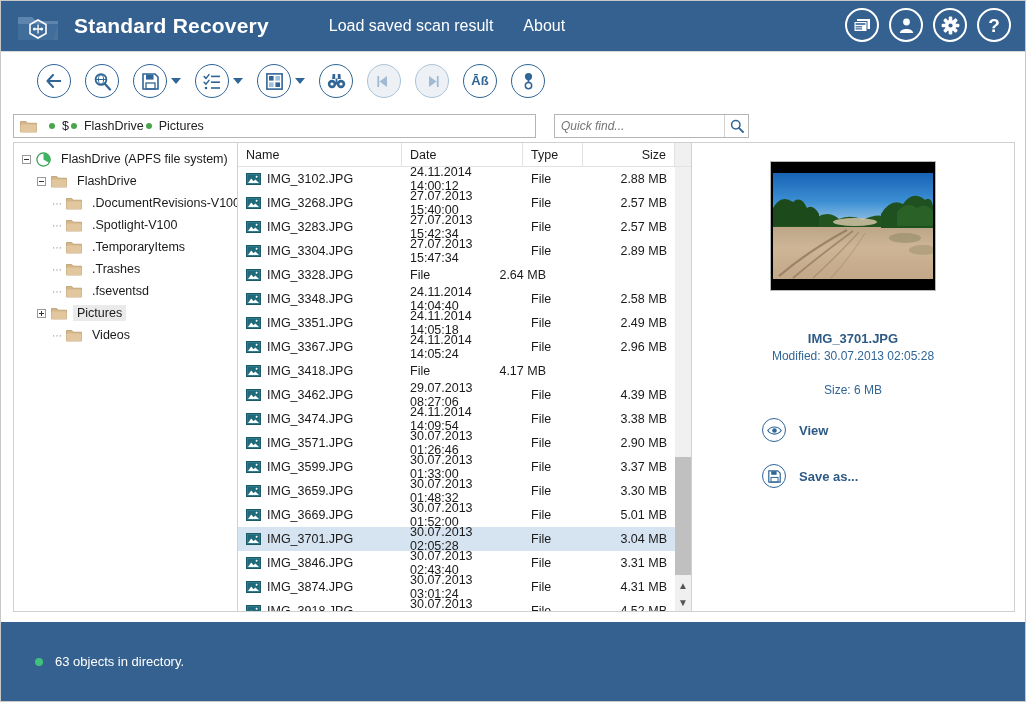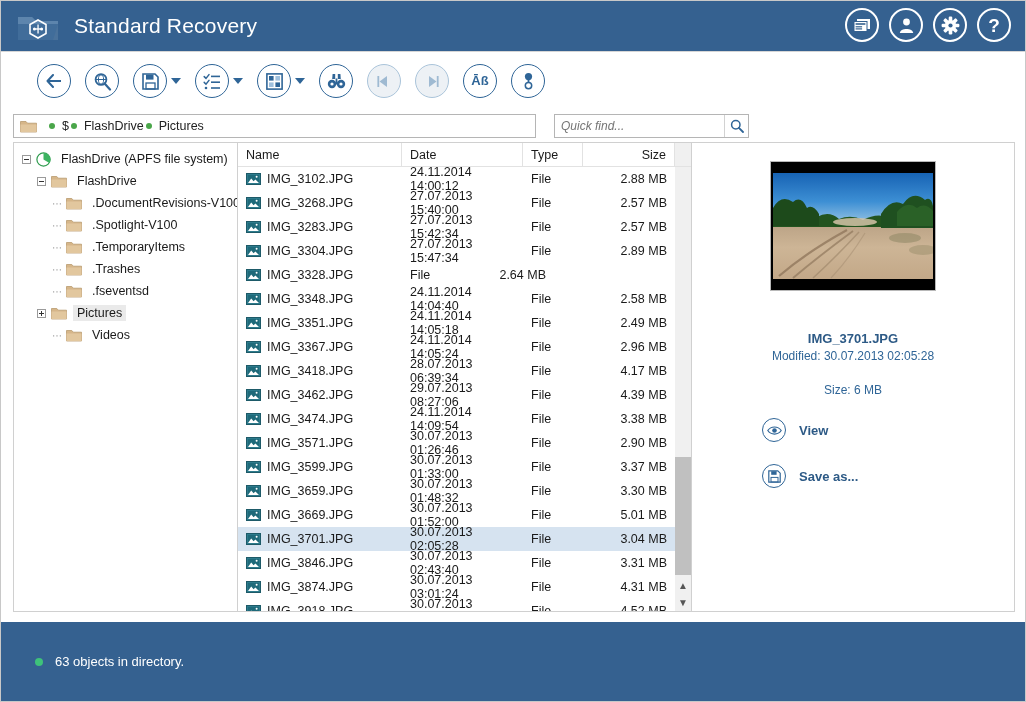--- a/index.html
+++ b/index.html
@@ -28,21 +28,21 @@
     width: 46px; height: 40px; margin-left: 14px;
     position: relative; flex: 0 0 auto;
   }
   .logo-folder {
     position: absolute; left: 2px; top: 6px;
     width: 42px; height: 30px;
   }
   .app-title {
     color: #ffffff;
     font-size: 21px;
-    font-weight: normal;
+    font-weight: bold;
     margin-left: 13px;
     letter-spacing: .2px;
     white-space: nowrap;
   }
   .nav-links { display: flex; align-items: center; margin-left: 60px; gap: 30px; }
   .nav-link {
     color: #ffffff; font-size: 16px; white-space: nowrap;
     cursor: pointer;
   }
   .hdr-icons {
@@ -277,20 +277,24 @@
         <path d="M1 12 L41 12 L36 28 L1 28 Z" fill="#416d9a"></path>
         <polygon points="21,8 29,12.5 29,21.5 21,26 13,21.5 13,12.5" fill="none" stroke="#ffffff" stroke-width="1.6"></polygon>
         <circle cx="17.4" cy="17" r="1.5" fill="#ffffff"></circle>
         <circle cx="24.6" cy="17" r="1.5" fill="#ffffff"></circle>
         <rect x="17.4" y="16.3" width="7.2" height="1.4" fill="#ffffff"></rect>
         <rect x="20.4" y="12.5" width="1.3" height="9" fill="#ffffff"></rect>
       </svg>
     </div>
     <div class="app-title">Standard Recovery</div>
 
+    <div class="nav-links">
+      <div class="nav-link">Load saved scan result</div>
+      <div class="nav-link">About</div>
+    </div>
 
     <div class="hdr-icons">
       <div class="hdr-btn">
         <svg width="18" height="15" viewBox="0 0 18 15">
           <rect x="4" y="1" width="13" height="10" fill="#ffffff"></rect>
           <rect x="1" y="3.5" width="13" height="10" fill="#ffffff" stroke="#356190" stroke-width="1"></rect>
           <rect x="2.6" y="5.2" width="9.8" height="1.6" fill="#356190"></rect>
           <rect x="2.6" y="8.2" width="6.5" height="1.2" fill="#356190"></rect>
           <rect x="2.6" y="10.3" width="6.5" height="1.2" fill="#356190"></rect>
         </svg>
@@ -651,21 +655,20 @@
             <div class="frow">
               <span class="cell c-name">
                 <svg class="img-ico" viewBox="0 0 15 12">
                   <rect x="0.5" y="0.5" width="14" height="11" fill="#2d7b8c" stroke="#1d5a68" stroke-width="1"></rect>
                   <rect x="2" y="2" width="11" height="8" fill="#1f6a7a"></rect>
                   <circle cx="10.6" cy="3.8" r="1" fill="#ffffff"></circle>
                   <path d="M2 10 L5.2 5.4 L7.6 8.2 L9.4 6.4 L13 10 Z" fill="#ffffff"></path>
                 </svg>
                 <span>IMG_3418.JPG</span>
               </span>
-              <span class="cell c-date">28.07.2013 06:39:34</span>
               <span class="cell c-type">File</span>
               <span class="cell c-size">4.17 MB</span>
             </div>
             <div class="frow">
               <span class="cell c-name">
                 <svg class="img-ico" viewBox="0 0 15 12">
                   <rect x="0.5" y="0.5" width="14" height="11" fill="#2d7b8c" stroke="#1d5a68" stroke-width="1"></rect>
                   <rect x="2" y="2" width="11" height="8" fill="#1f6a7a"></rect>
                   <circle cx="10.6" cy="3.8" r="1" fill="#ffffff"></circle>
                   <path d="M2 10 L5.2 5.4 L7.6 8.2 L9.4 6.4 L13 10 Z" fill="#ffffff"></path>

